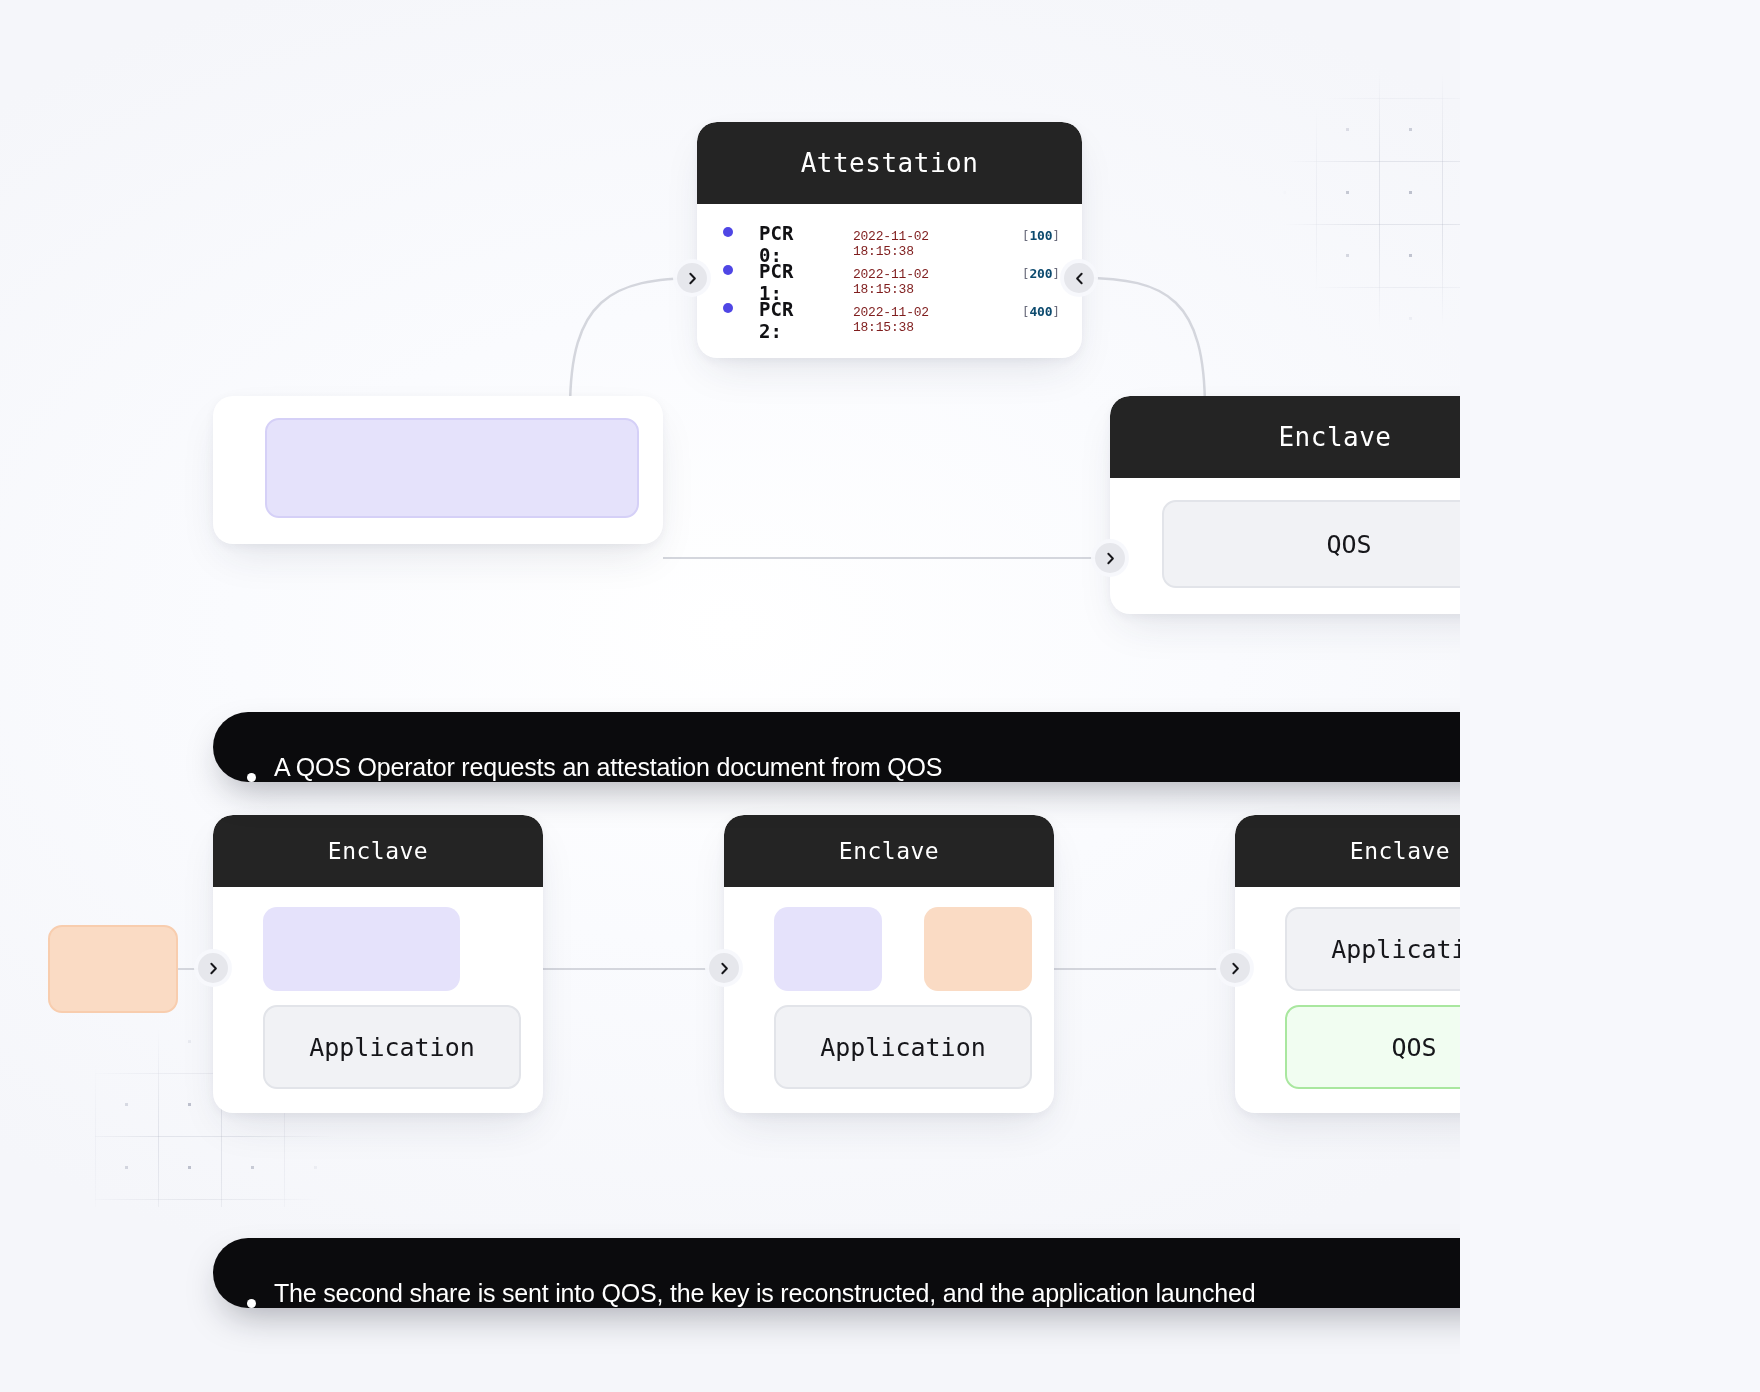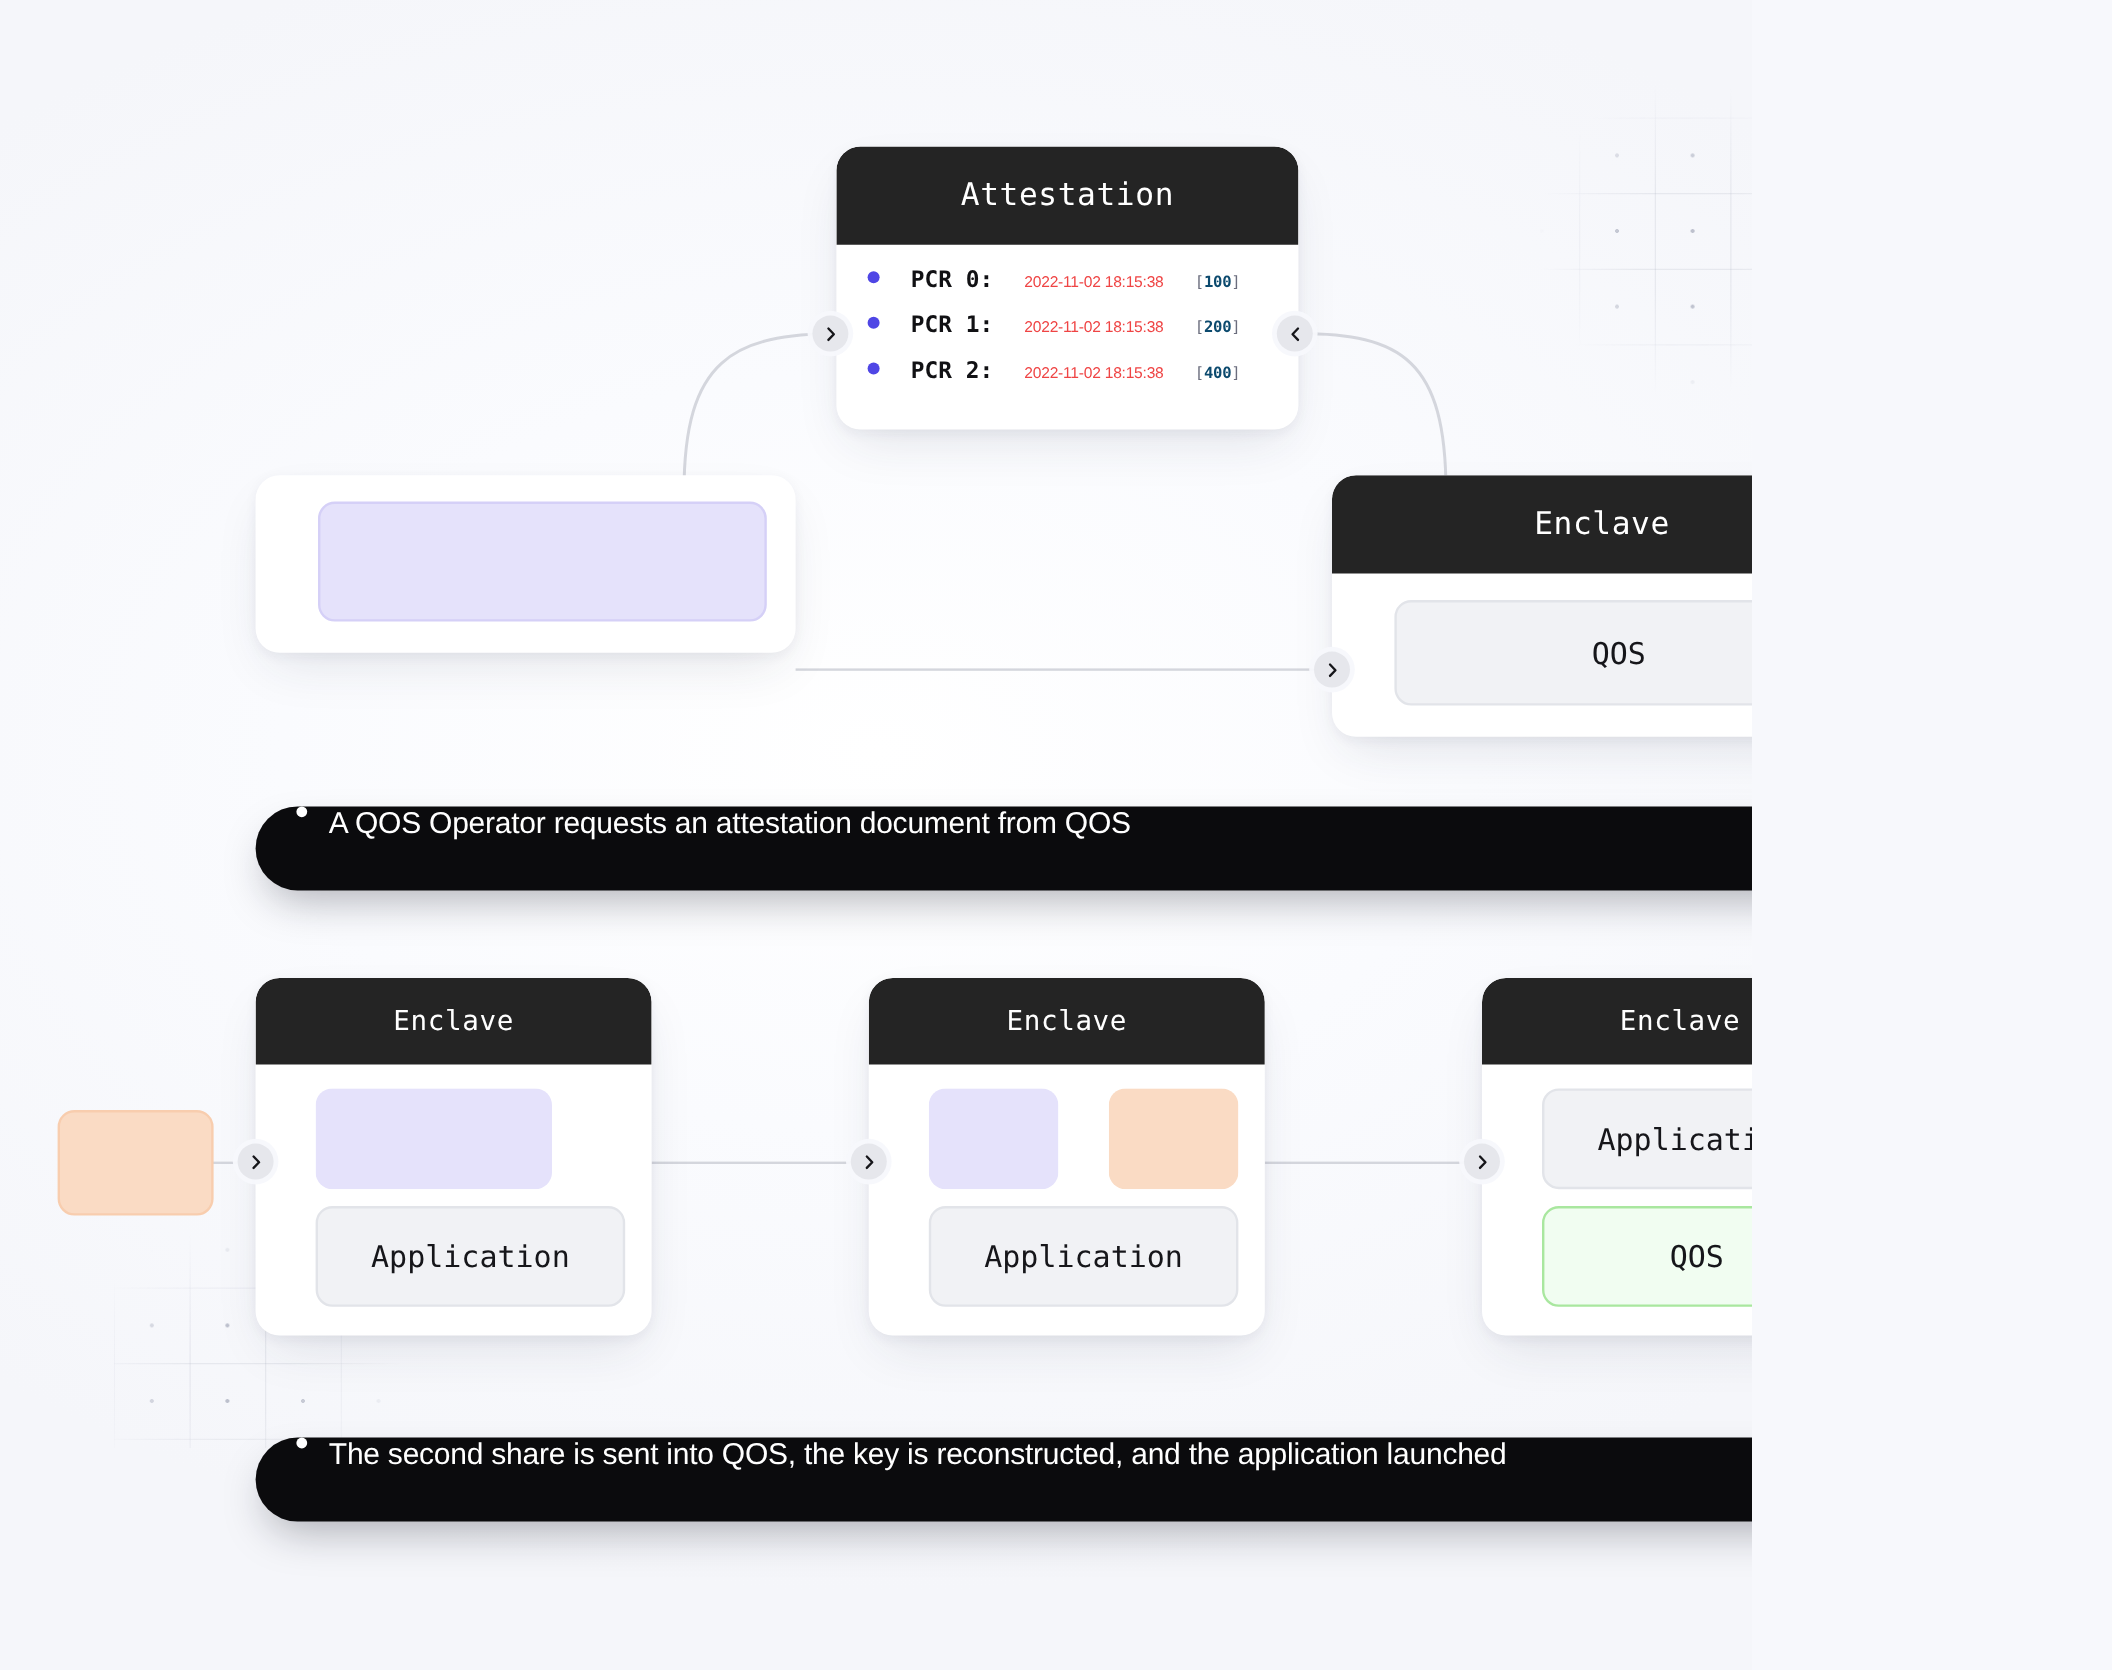--- a/index.html
+++ b/index.html
@@ -76,22 +76,22 @@
     width: 10px; height: 10px; border-radius: 50%;
     background: #4f46e5; flex: 0 0 10px;
     position: relative; top: -3px;
   }
   .pcr-label {
     font-family: "DejaVu Sans Mono", monospace;
     font-size: 19px; color: #111114; font-weight: 700;
     letter-spacing: 0px;
   }
   .pcr-ts {
-    font-family: Liberation Sans, sans-serif;
-    font-size: 13px; color: #ef4444; letter-spacing: -.2px;
+    font-family: Liberation Mono, monospace;
+    font-size: 13px; color: #7f1d1d; letter-spacing: -.2px;
   }
   .pcr-val {
     font-family: "DejaVu Sans Mono", monospace;
     font-size: 13px; color: #6b6d7d; letter-spacing: -.2px;
   }
   .pcr-val b { color: #0c4a6e; font-weight: 700; }
 
   
   #qos-operator-card { left: 213px; top: 396px; width: 450px; }
   #qos-operator-card .card-header { height: 82px; font-size: 26px; }
@@ -113,25 +113,26 @@
   #qos-operator-card .card-body { padding: 22px 24px 26px 24px; }
   #qos-op-slot { height: 100px; }
   #enclave-top-card .card-body { padding: 22px 24px 26px 24px; }
   #enclave-top-qos { height: 88px; font-size: 25px; }
 
   
   .caption {
     position: absolute;
     background: #0b0b0d;
     border-radius: 40px;
-    display: flex; align-items: flex-start;
+    display: flex; align-items: flex-end;
     padding: 0 34px;
     color: #ffffff;
     box-shadow: 0 16px 36px -10px rgba(20,22,38,.35);
     z-index: 6;
+    margin-top: 40px;
   }
   .caption-dot {
     width: 9px; height: 9px; border-radius: 50%;
     background: #ffffff; margin-right: 18px; flex: 0 0 9px;
   }
   .caption-text { font-size: 25px; letter-spacing: -.2px; white-space: nowrap; }
   #caption-1 { left: 213px; top: 672px; width: 1350px; height: 70px; }
   #caption-2 { left: 213px; top: 1198px; width: 1350px; height: 70px; }
 
   

